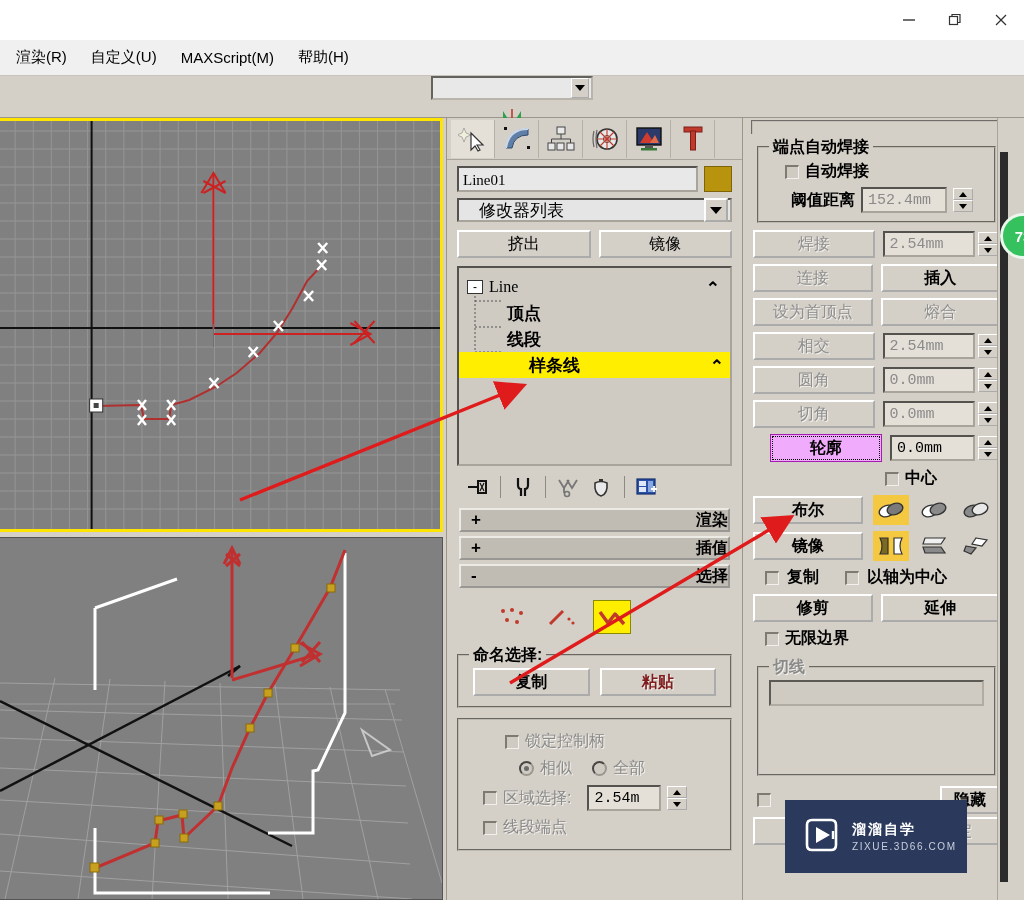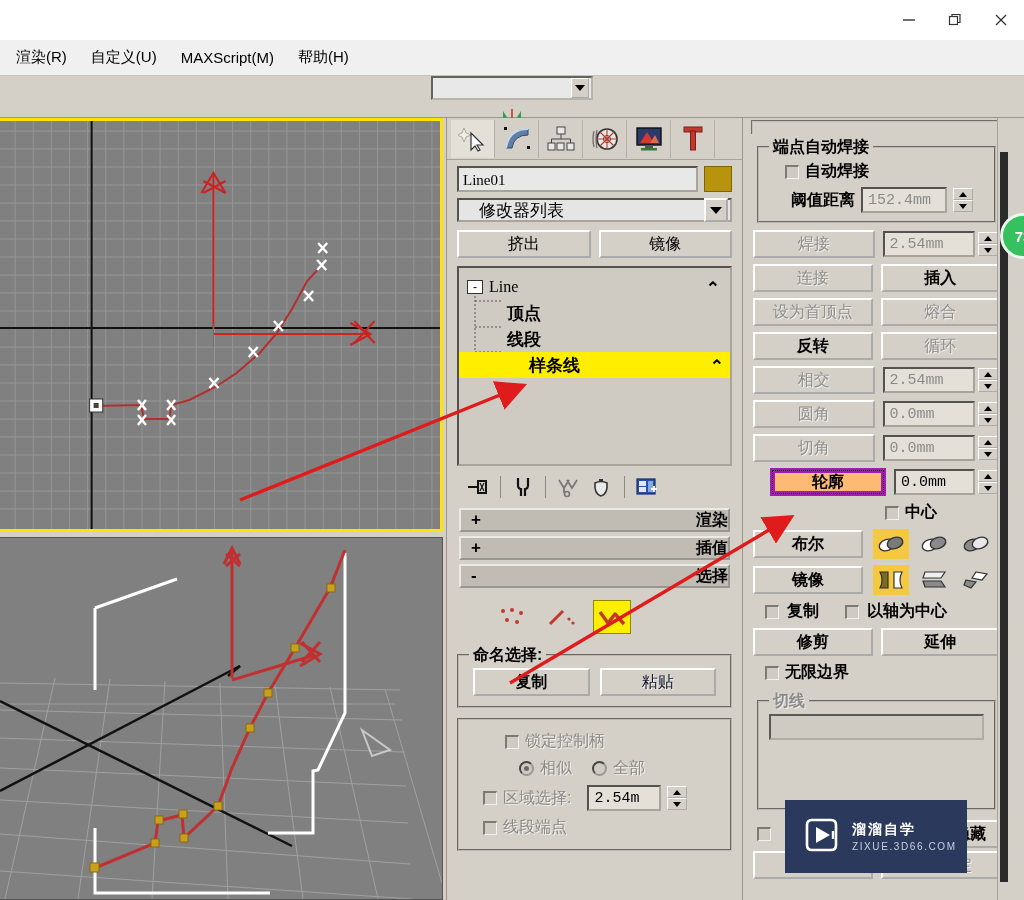--- a/index.html
+++ b/index.html
@@ -108,21 +108,21 @@
   .modcombo .arrow i{
     width:0;height:0;border-left:6px solid transparent;border-right:6px solid transparent;
     border-top:7px solid #000;
   }
   .btn2{ display:flex; gap:8px; padding:4px 10px; }
   .btn{
     flex:1; height:28px; background:#d4d0c8; border:2px outset #ffffff;
     font-size:16px; display:flex; align-items:center; justify-content:center;
     color:#000;
   }
-  .btn.dis{ color:#0f172a; text-shadow:1px 1px 0 #f2f0ec; }
+  .btn.dis{ color:#7f1d1d; text-shadow:1px 1px 0 #f2f0ec;font-weight:bold; }
   .btn.bold{ font-weight:bold; }
   .stackbox{
     margin:4px 10px; height:200px; background:#cfcbc3; border:2px inset #a8a49c;
     padding:6px 4px; position:relative;
   }
   .stackrow{
     display:flex; align-items:center; height:26px; font-size:16px; position:relative;
     padding-left:4px;
   }
   .stackrow.sel{ background:#ffee00; }
@@ -186,21 +186,21 @@
     padding:0 4px;
   }
   .rp-row{ display:flex; align-items:center; gap:8px; padding:3px 6px; }
   .rp-btn{
     flex:1; height:28px; background:#d4d0c8; border:2px outset #ffffff;
     font-size:16px; display:flex;align-items:center;justify-content:center;
   }
   .rp-btn.dis{ color:#8e8e8e; text-shadow:1px 1px 0 #f2f0ec; }
   .rp-btn.bold{ font-weight:bold; color:#000; text-shadow:none; }
   .rp-btn.active{
-    background:#fdba74; border:5px solid #a21caf; outline:1px dotted #000;
+    background:#f0abfc; border:1px solid #a21caf; outline:1px dotted #000;
     outline-offset:-3px; font-weight:bold;margin-left:17px;
   }
   .scrollcol{
     position:absolute; right:0; top:0; width:13px; height:782px; background:#d4d0c8;
     border-left:1px solid #a8a49c;
   }
   .scrollthumb{ position:absolute; left:2px; top:34px; width:8px; height:730px; background:#2b2b2b; }
 
   .greenbadge{
     position:absolute; left:1000px; top:213px; width:46px; height:46px;
@@ -738,24 +738,20 @@
     </div>
     <div class="rp-row">
       <div class="rp-btn dis">连接</div>
       <div class="rp-btn bold">插入</div>
     </div>
     <div class="rp-row">
       <div class="rp-btn dis">设为首顶点</div>
       <div class="rp-btn dis">熔合</div>
     </div>
     <div class="rp-row">
-      <div class="rp-btn bold">反转</div>
-      <div class="rp-btn dis">循环</div>
-    </div>
-    <div class="rp-row">
       <div class="rp-btn dis">相交</div>
       <div style="display:flex;align-items:center;gap:3px;flex:1">
         <span class="numfield dis" style="flex:1">2.54mm</span>
         <span class="spin">
             <div>
               <i class="up"></i>
             </div>
             <div>
               <i class="dn"></i>
             </div>

